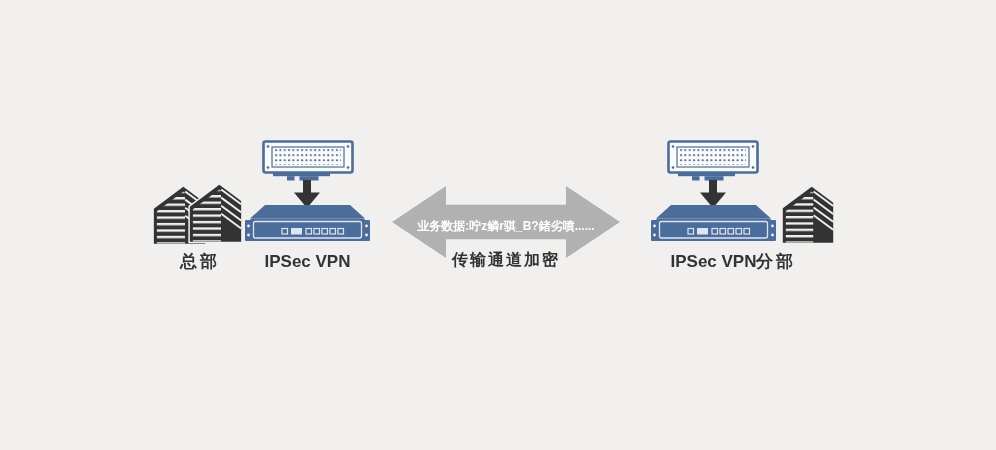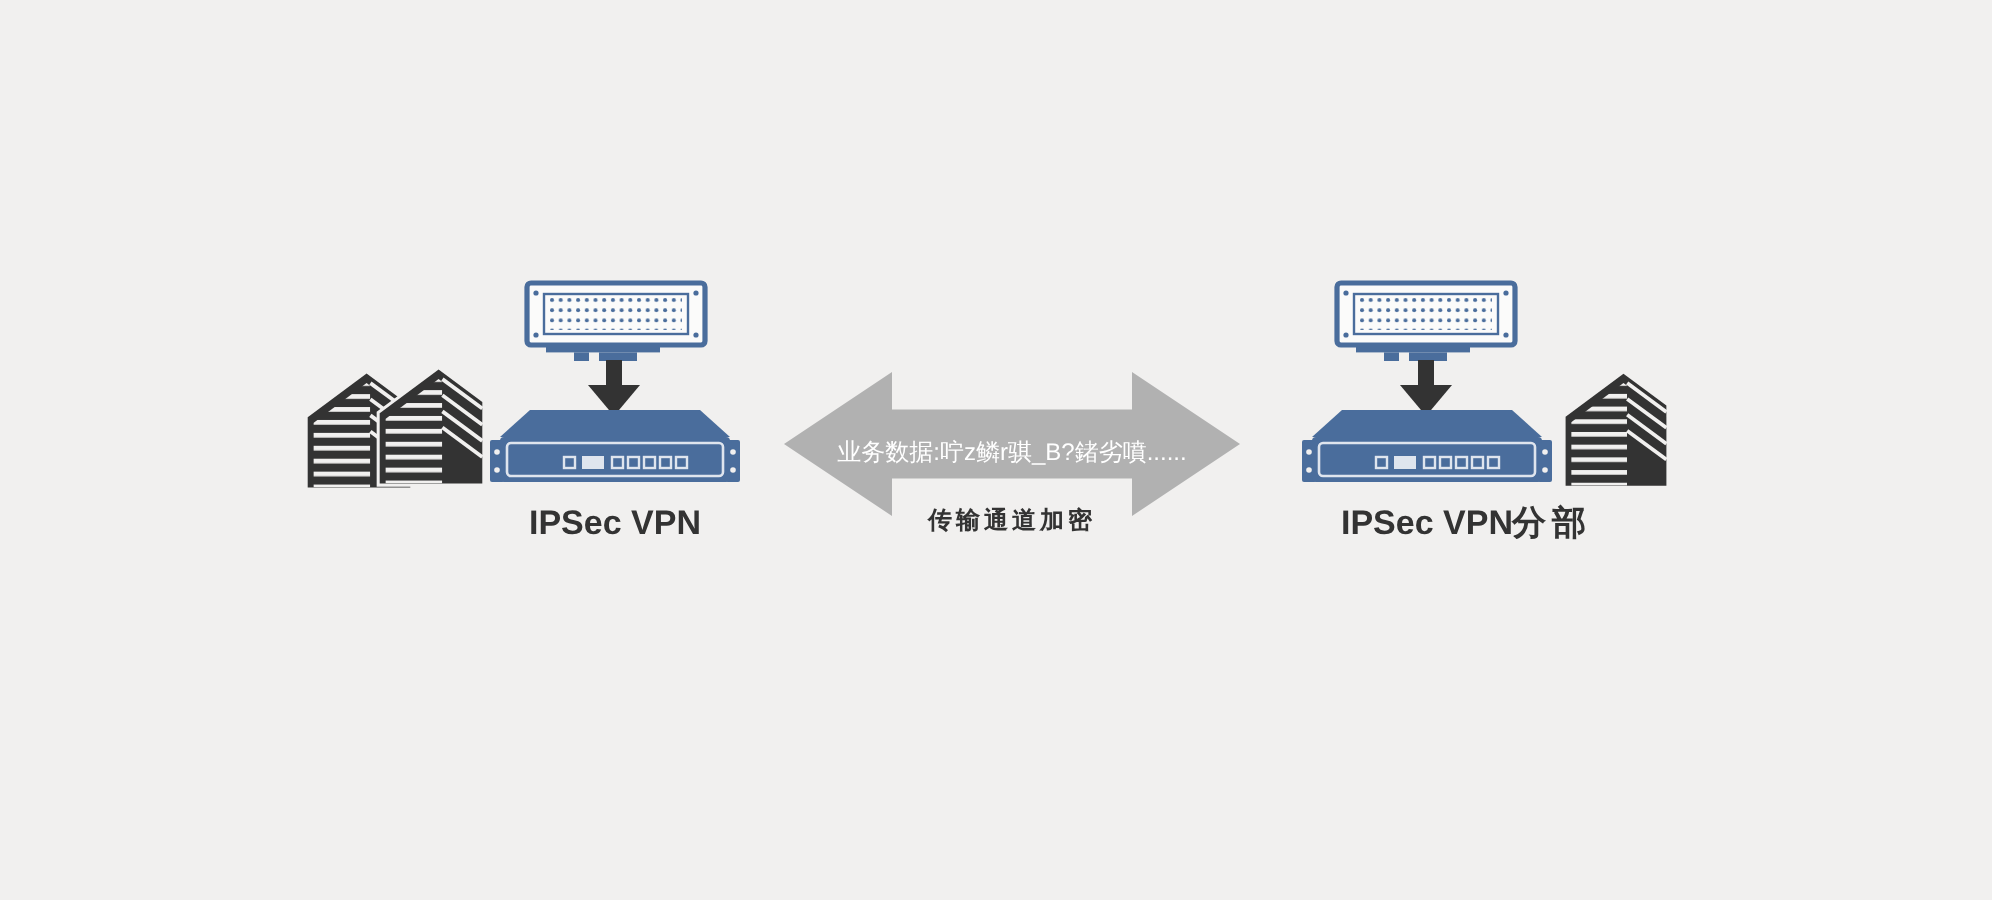--- a/index.html
+++ b/index.html
@@ -23,23 +23,23 @@
     font-size:17px;line-height:20px;white-space:nowrap;
   }
   .cjk{letter-spacing:3px;}
   .channel-arrow{
     width:228px;height:72px;background:var(--arrow-gray);
     clip-path:polygon(0 50%,54px 0,54px 26%,calc(100% - 54px) 26%,calc(100% - 54px) 0,
                       100% 50%,calc(100% - 54px) 100%,calc(100% - 54px) 74%,54px 74%,54px 100%);
   }
   .payload{
     display:flex;align-items:center;justify-content:center;
-    font-size:12px;font-weight:normal;color:var(--arrow-text);white-space:nowrap;
+    font-size:12px;font-weight:bold;color:var(--arrow-text);white-space:nowrap;
   }
-  .channel-label{font-size:12px;letter-spacing:2px;}
+  .channel-label{font-size:16px;letter-spacing:2px;}
   
   .f-ink{fill:var(--ink);}
   .f-blue{fill:var(--device-blue);}
   .f-bg{fill:var(--background);}
   .s-bg{stroke:var(--background);}
   .f-panel{fill:var(--device-panel);}
   .s-panel{stroke:var(--device-panel);fill:none;}
   .s-blue{stroke:var(--device-blue);}
   .card-face{fill:var(--card-face);}
   svg{display:block;}
@@ -117,20 +117,21 @@
       <polygon points="0,12.5 26,12.5 13,28" class="f-ink"></polygon>
     </g>
   </defs>
 </svg>
 
 <div class="stage">
 
   <svg class="abs" style="left:152px;top:182px" width="92" height="62" viewBox="0 0 92 62">
     <use href="#towerPair"></use>
   </svg>
+  <div class="abs label cjk" style="left:152px;top:252px;width:96px">总部</div>
 
   <svg class="abs" style="left:262px;top:140px" width="92" height="42" viewBox="0 0 92 42">
     <use href="#encCard"></use>
   </svg>
   <svg class="abs" style="left:294px;top:180px" width="26" height="28" viewBox="0 0 26 28">
     <use href="#downArrow"></use>
   </svg>
   <svg class="abs" style="left:245px;top:205px" width="125" height="38" viewBox="0 0 125 38">
     <use href="#appliance"></use>
   </svg>

